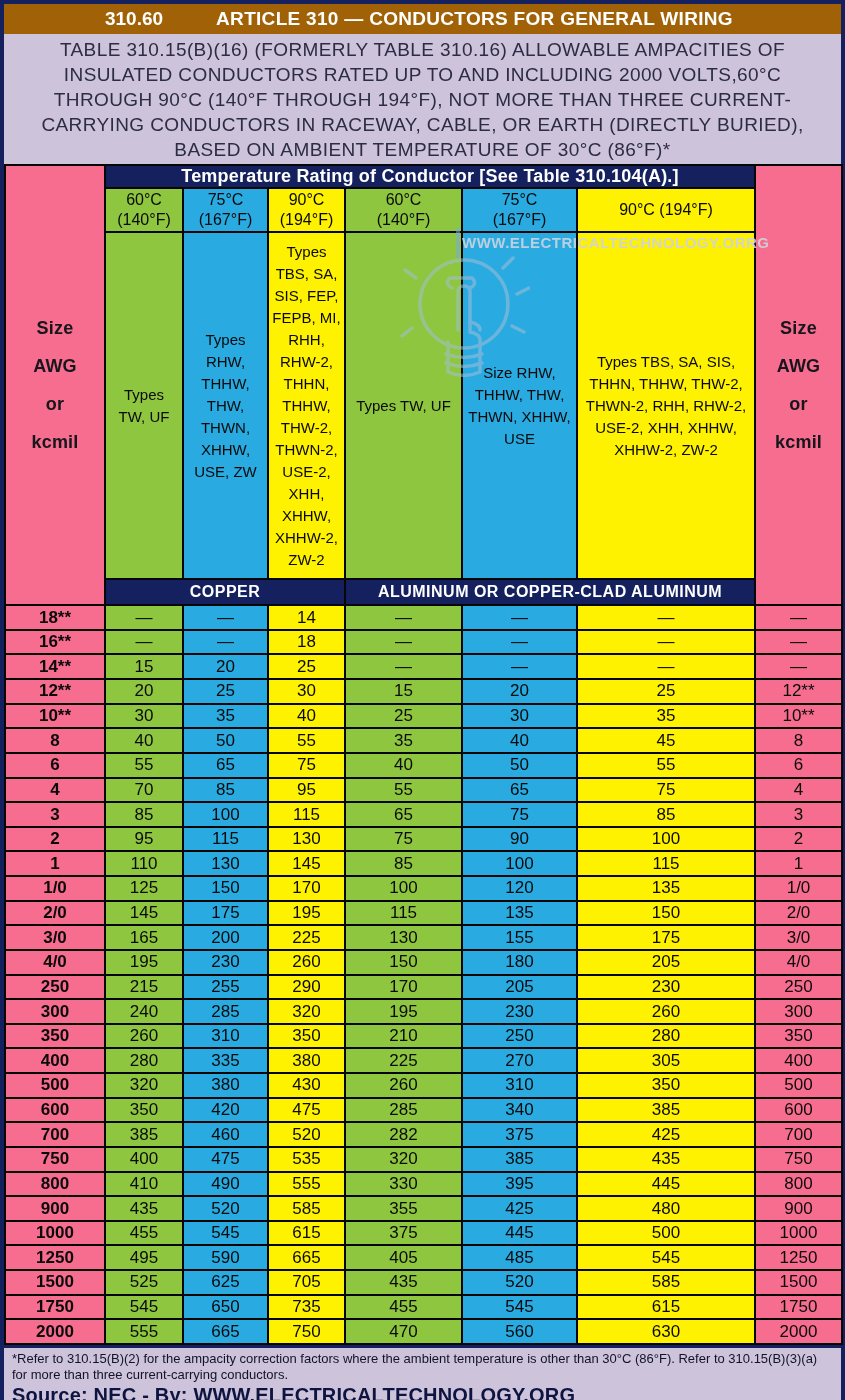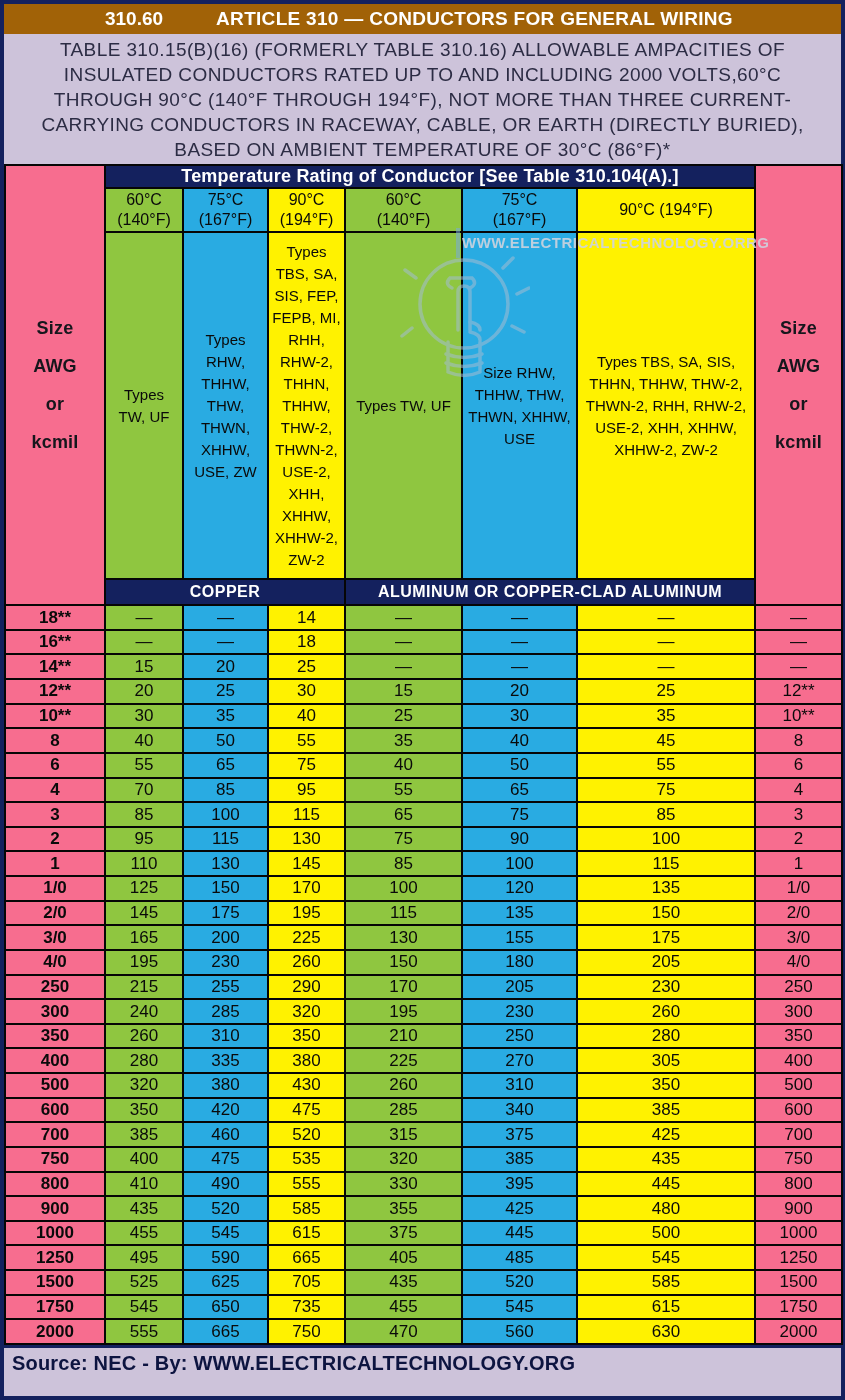--- a/index.html
+++ b/index.html
@@ -324,21 +324,21 @@
             <td class="c-green val-cell">285</td>
             <td class="c-blue val-cell">340</td>
             <td class="c-yellow val-cell">385</td>
             <td class="c-pink size-cell-r">600</td>
           </tr>
           <tr style="height: 24px;">
             <td class="c-pink size-cell">700</td>
             <td class="c-green val-cell">385</td>
             <td class="c-blue val-cell">460</td>
             <td class="c-yellow val-cell">520</td>
-            <td class="c-green val-cell">315</td>
+            <td class="c-green val-cell">282</td>
             <td class="c-blue val-cell">375</td>
             <td class="c-yellow val-cell">425</td>
             <td class="c-pink size-cell-r">700</td>
           </tr>
           <tr style="height: 24px;">
             <td class="c-pink size-cell">750</td>
             <td class="c-green val-cell">400</td>
             <td class="c-blue val-cell">475</td>
             <td class="c-yellow val-cell">535</td>
             <td class="c-green val-cell">320</td>
@@ -428,18 +428,19 @@
         <path d="M46 112 q18 7 36 0 M46 121 q18 7 36 0 M48 130 q16 7 32 0"></path>
         <path d="M58 88 L58 50 q0 -6 6 -6 q6 0 6 6 L70 88"></path>
         <path d="M52 46 q-8 -4 -2 -10 l22 0 q6 6 -2 10"></path>
         <path d="M70 80 q10 2 10 8 M70 90 q10 2 10 8"></path>
         <path d="M103 26 L113 16 M117 52 L129 46 M112 84 L124 90 M16 36 L5 28 M12 86 L2 94"></path>
       </g>
     </svg>
   </div>
 
   <div class="footer">
+    <p class="footer-note1">*Refer to 310.15(B)(2) for the ampacity correction factors where the ambient temperature is other than 30°C (86°F). Refer to 310.15(B)(3)(a) for more than three current-carrying conductors.</p>
     <div class="footer-line3">
       <span class="footer-source">Source: NEC  -  By: WWW.ELECTRICALTECHNOLOGY.ORG</span>
     </div>
   </div>
 
 </div>
 
 </body></html>

